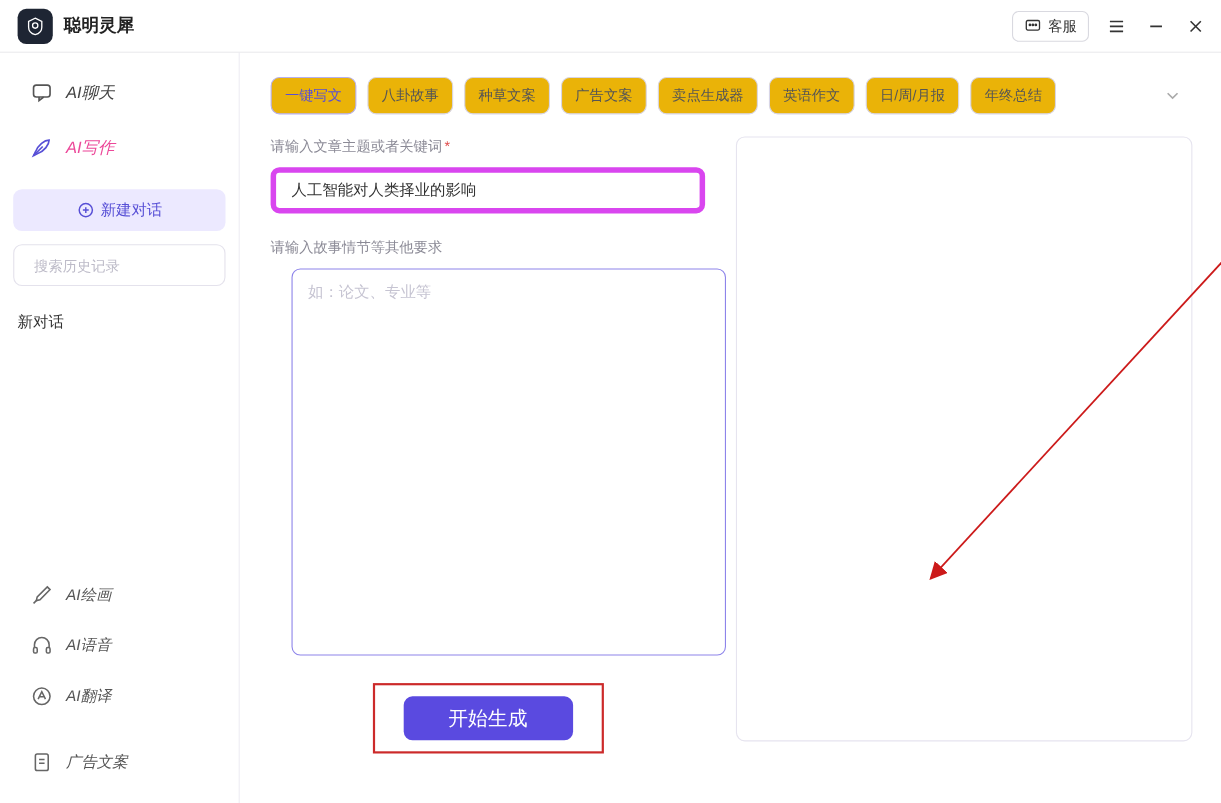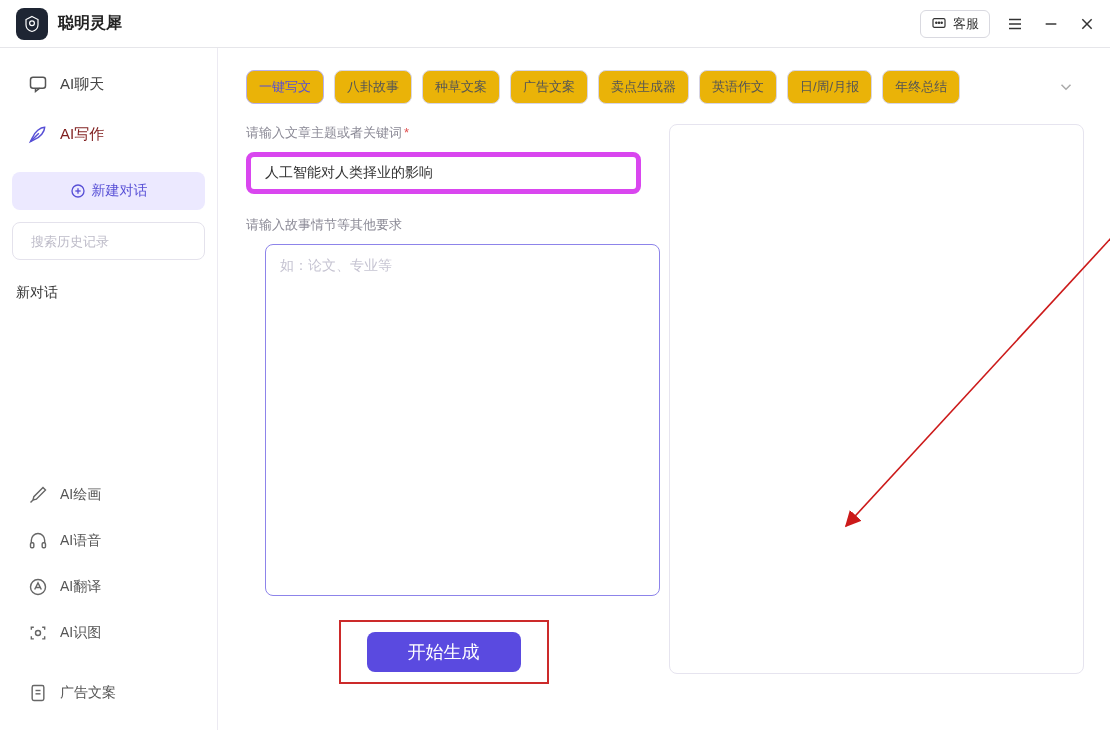--- a/index.html
+++ b/index.html
@@ -44,23 +44,23 @@
       width: 218px;
       border-right: 1px solid #eceaf2;
       background: #fff;
       display: flex; flex-direction: column;
       padding: 14px 12px 12px;
     }
     .nav-item {
       height: 44px; border-radius: 8px;
       display: flex; align-items: center; gap: 12px;
       padding: 0 16px; margin-bottom: 6px;
-      font-size: 15px; color: #444; cursor: pointer;
-    }
-    .nav-item.active { color: #7f1d1d; font-weight: 500; text-align: right; }
+      font-size: 15px; color: #444; cursor: pointer; font-style: italic;
+    }
+    .nav-item.active { color: #ec4899; font-weight: 500; text-align: right; }
     .nav-item svg { width: 20px; height: 20px; flex-shrink: 0; }
     .new-chat-btn {
       height: 38px; margin: 10px 0 12px;
       background: #ece9ff; color: #574fd6;
       border-radius: 8px; display: flex; align-items: center; justify-content: center;
       gap: 6px; font-size: 14px; font-weight: 500; cursor: pointer;
     }
     .search-box {
       height: 38px; border: 1px solid #e4e2ec; border-radius: 8px;
       display: flex; align-items: center; padding: 0 10px; gap: 8px;
@@ -222,27 +222,20 @@
           </svg>
         <span>AI语音</span>
       </div>
       <div class="nav-item">
         <svg viewBox="0 0 24 24" fill="none" stroke="#666" stroke-width="1.7">
             <circle cx="12" cy="12" r="9"></circle>
             <path d="M8 15 L12 7 L16 15 M9.5 12.5 H14.5"></path>
           </svg>
         <span>AI翻译</span>
       </div>
-      <div class="nav-item">
-        <svg viewBox="0 0 24 24" fill="none" stroke="#666" stroke-width="1.7">
-            <path d="M4 8 V5 H7 M17 5 H20 V8 M20 16 V19 H17 M7 19 H4 V16"></path>
-            <circle cx="12" cy="12" r="3"></circle>
-          </svg>
-        <span>AI识图</span>
-      </div>
       <div style="height:14px"></div>
       <div class="nav-item">
         <svg viewBox="0 0 24 24" fill="none" stroke="#666" stroke-width="1.7">
             <rect x="5" y="3" width="14" height="18" rx="2"></rect>
             <line x1="9" y1="9" x2="15" y2="9"></line>
             <line x1="9" y1="13" x2="15" y2="13"></line>
           </svg>
         <span>广告文案</span>
       </div>
     </div>

